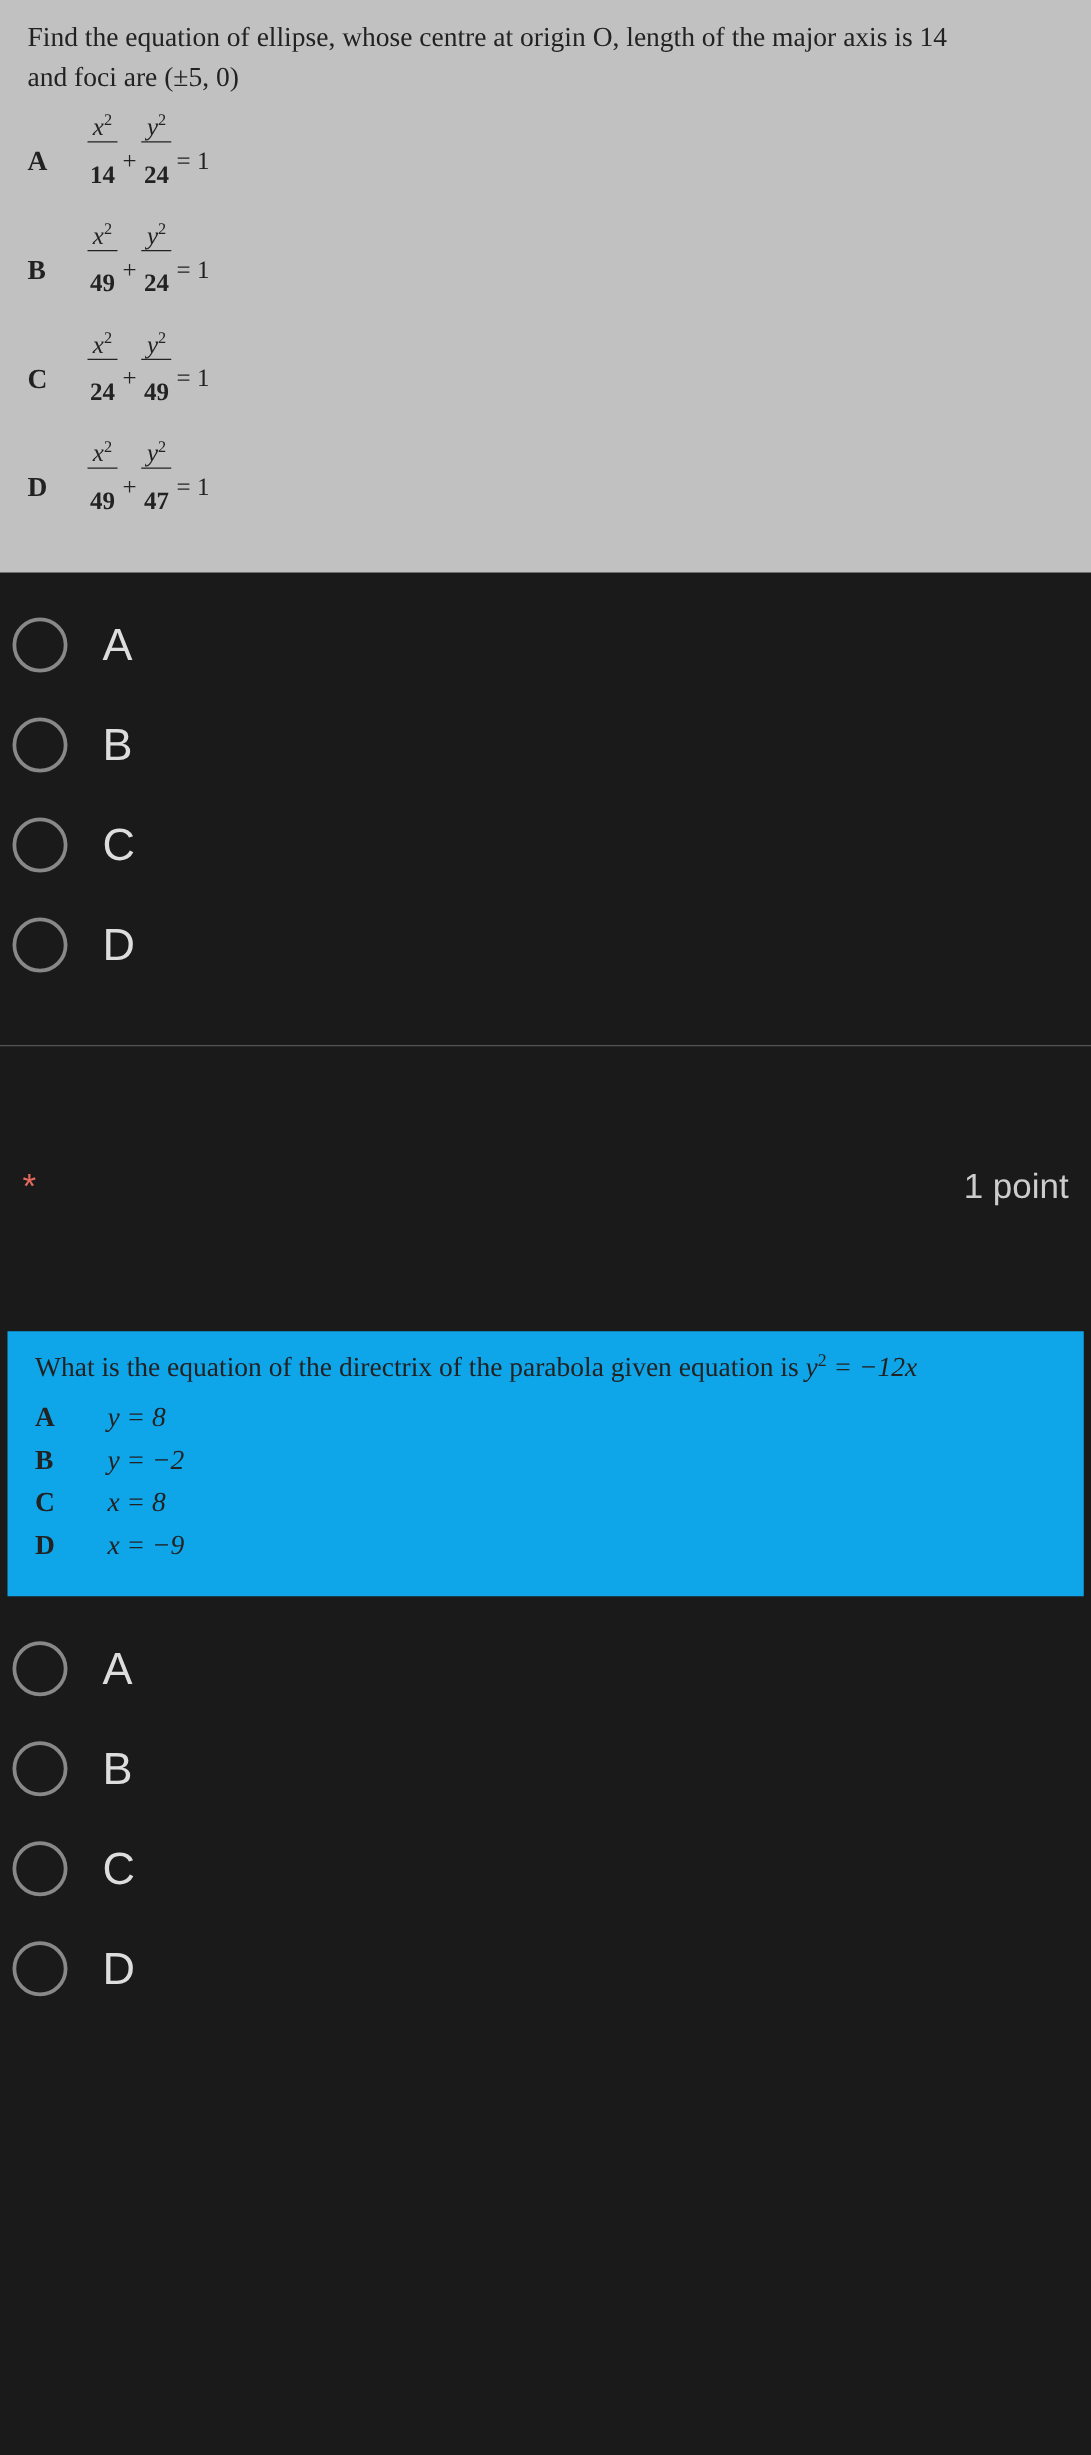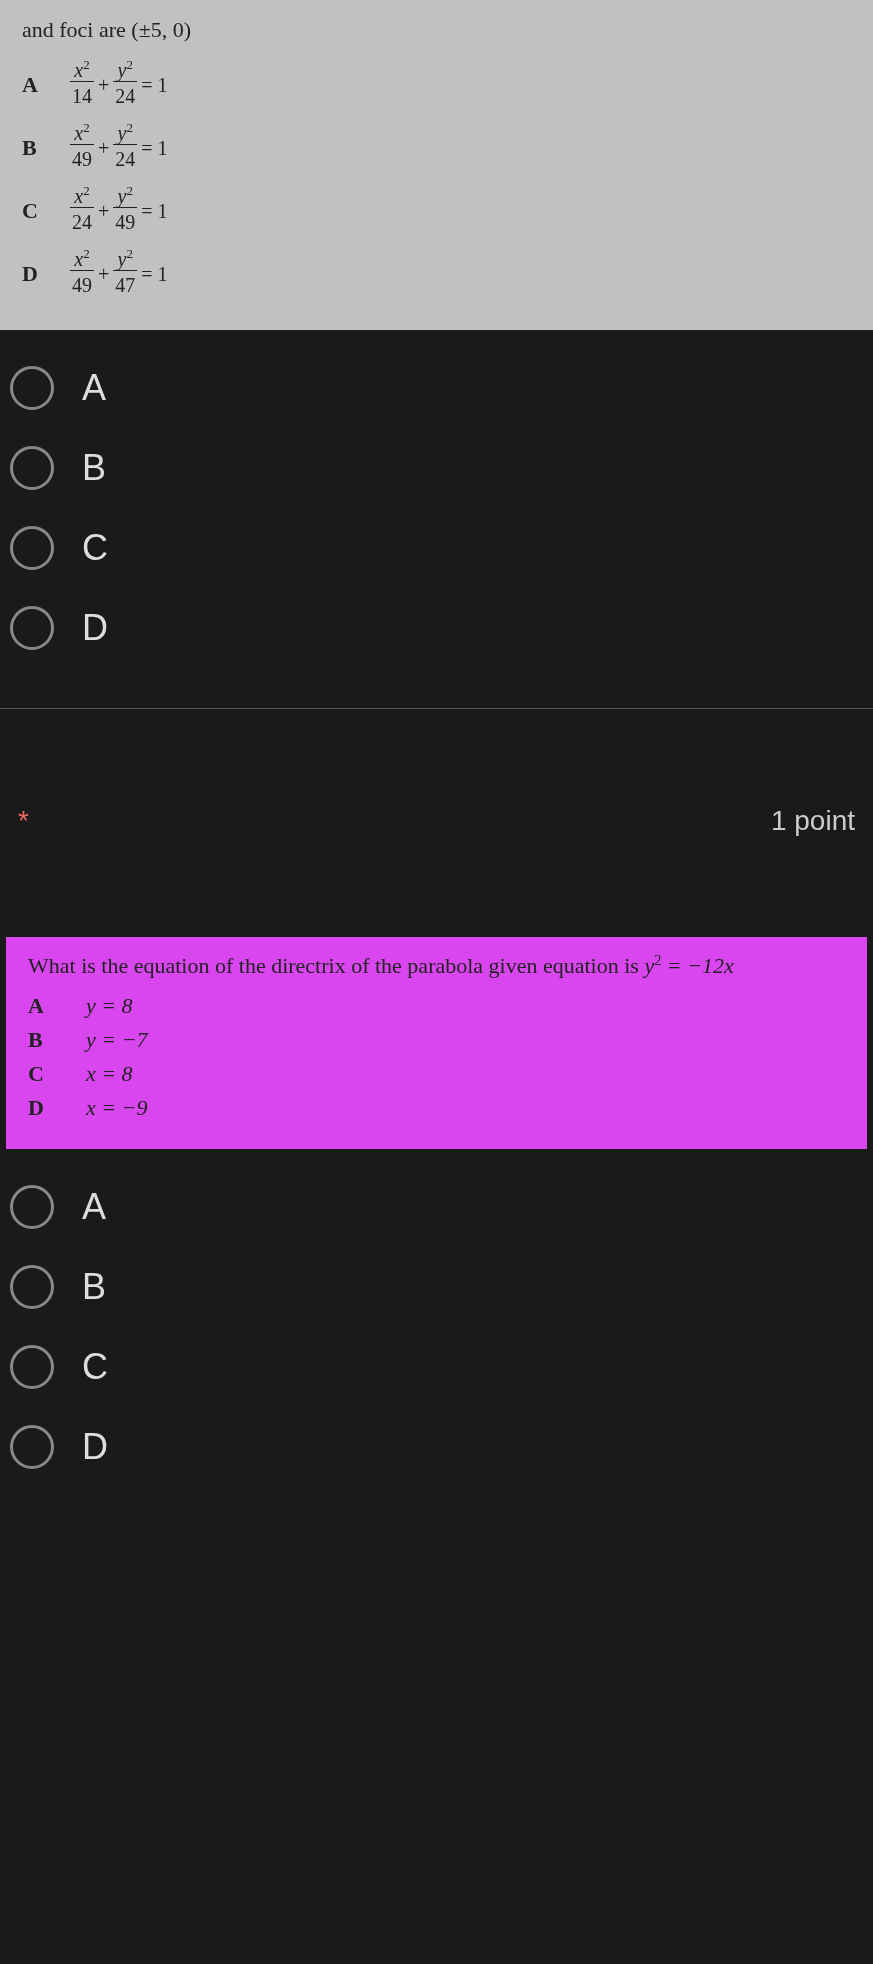--- a/index.html
+++ b/index.html
@@ -39,21 +39,22 @@
     flex-direction: column;
     align-items: center;
     vertical-align: middle;
     line-height: 1.05;
   }
   .frac .num {
     padding: 0 2px;
   }
   .frac .den {
     border-top: 1.4px solid #222;
-    padding: 4px 2px;
+    padding: 16px 2px;
+    font-weight: bold;
   }
   .plus, .eq1 {
     padding: 0 4px;
   }
   .sup {
     font-size: 0.65em;
     vertical-align: super;
     line-height: 0;
   }
   .answer-options {
@@ -93,21 +94,21 @@
     color: #e86a5e;
     font-size: 28px;
     font-family: Arial, sans-serif;
   }
   .points {
     color: #ccc;
     font-size: 28px;
     font-family: Arial, sans-serif;
   }
   .q2-image {
-    background: #d946ef;
+    background: #0ea5e9;
     color: #222;
     padding: 16px 22px 20px 22px;
     font-size: 22px;
     margin: 0 6px;
   }
   .q2-prompt {
     margin-bottom: 14px;
   }
   .q2-opt {
     display: flex;
@@ -119,20 +120,21 @@
     width: 58px;
     flex: 0 0 58px;
   }
   .italic-var { font-style: italic; }
 </style>
 </head>
 <body>
 
 <div class="question-image">
   <div class="prompt">
+    <div>Find the equation of ellipse, whose centre at origin O, length of the major axis is 14</div>
     <div>and foci are (±5, 0)</div>
   </div>
 
   <div class="opt-row">
     <span class="opt-letter">A</span>
     <span class="fraction-line">
       <span class="frac">
           <span class="num"><span class="italic-var">x</span><span class="sup">2</span></span>
           <span class="den">14</span>
         </span>
@@ -223,21 +225,21 @@
 <div class="q2-image">
   <div class="q2-prompt">
     <span>What is the equation of the directrix of the parabola given equation is  </span><span class="italic-var">y</span><span class="sup">2</span><span class="italic-var"> = −12x</span>
   </div>
   <div class="q2-opt">
     <span class="q2-letter">A</span>
     <span class="italic-var">y = 8</span>
   </div>
   <div class="q2-opt">
     <span class="q2-letter">B</span>
-    <span class="italic-var">y = −7</span>
+    <span class="italic-var">y = −2</span>
   </div>
   <div class="q2-opt">
     <span class="q2-letter">C</span>
     <span class="italic-var">x = 8</span>
   </div>
   <div class="q2-opt">
     <span class="q2-letter">D</span>
     <span class="italic-var">x = −9</span>
   </div>
 </div>

